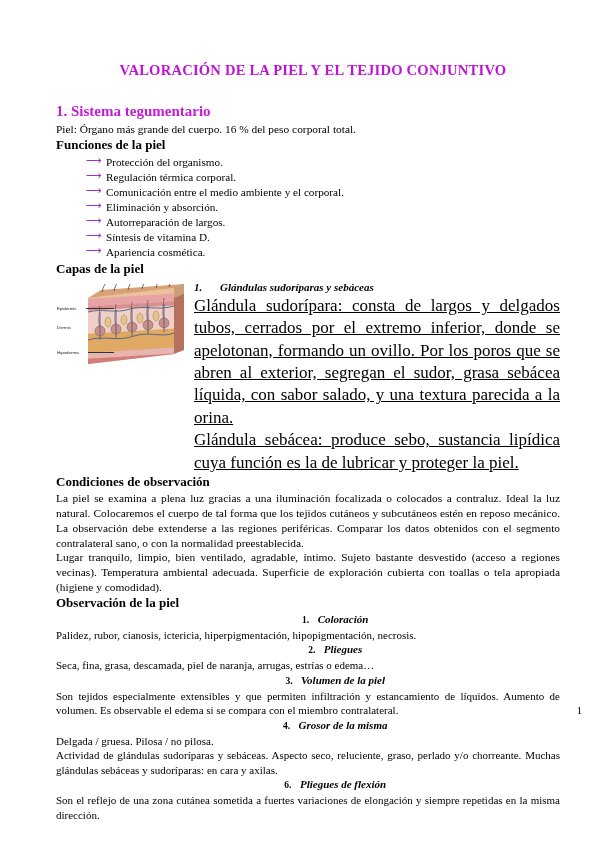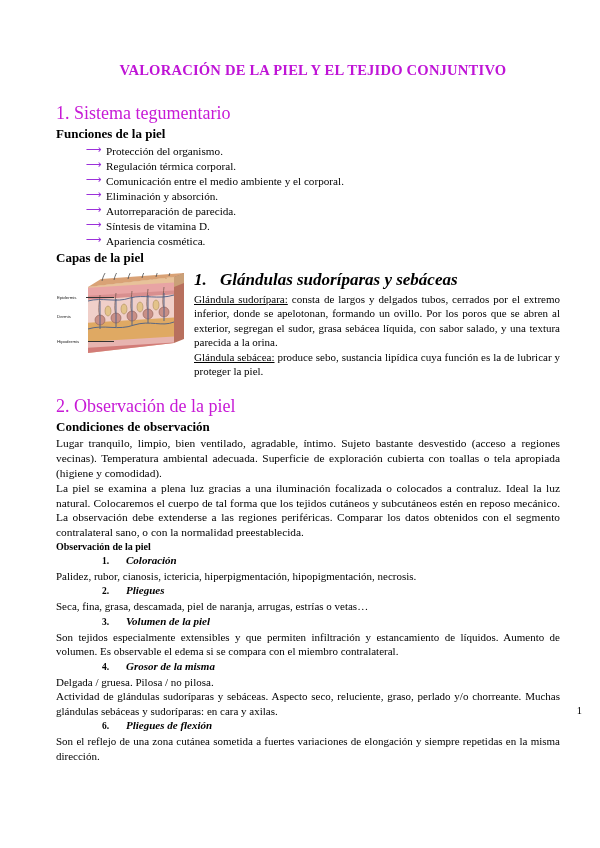--- a/index.html
+++ b/index.html
@@ -30,22 +30,22 @@
     font-weight: bold;
     font-size: 14.6px;
     letter-spacing: 0.2px;
     margin: 0 0 22px 0;
     line-height: 1.2;
     padding-left: 10px;
   }
 
   .sec-head {
     color: #c71ad6;
-    font-weight: normal;
-    font-size: 18px;
+    font-weight: bold;
+    font-size: 15px;
     margin: 0 0 2px 0;
     line-height: 1.25;
   }
   .sec-head.second { margin-top: 16px; }
 
   .sub-head {
     font-weight: bold;
     font-size: 13px;
     margin: 0;
     line-height: 1.3;
@@ -115,53 +115,55 @@
   .lbl-hipo { left: 1px;  top: 66px; }
   .leader {
     position: absolute;
     height: 1px;
     background: #333;
   }
   .ld1 { left: 30px; top: 24px; width: 28px; }
   .ld3 { left: 32px; top: 68px; width: 26px; }
 
   .gl-text {
-    font-size: 11px;
+    font-size: 17px;
     line-height: 1.32;
     text-align: justify;
     overflow: hidden;
+    text-decoration: underline;
   }
   .num-item {
     font-weight: bold;
     font-style: italic;
-    font-size: 17px;
+    font-size: 11px;
     padding-left: 44px;
     line-height: 1.35;
     margin: 0;
   }
   .num-item .n {
     display: inline-block;
     width: 26px;
     font-variant: small-caps;
   }
   .u { text-decoration: underline; }
 
   .ol-head {
     font-weight: bold;
-    font-size: 10px;
+    font-size: 13px;
     margin: 0;
     line-height: 1.3;
   }
   .item-num {
     font-weight: bold;
     font-style: italic;
     font-size: 11px;
     margin: 0;
     padding-left: 46px;
     line-height: 1.45;
+    text-align: center;
   }
   .item-num .n {
     display: inline-block;
     width: 24px;
     font-style: normal;
     font-size: 9.5px;
   }
   .item-body {
     font-size: 11px;
     line-height: 1.32;
@@ -177,29 +179,30 @@
 </style>
 </head>
 <body>
 
 <div class="page">
 
   <h1 class="doc-title">VALORACIÓN  DE LA PIEL Y EL TEJIDO CONJUNTIVO</h1>
 
   <h2 class="sec-head">1. Sistema tegumentario</h2>
 
+  <p class="para noj">Piel: Órgano más grande del cuerpo. 16 % del peso corporal total.</p>
 
   <p class="sub-head">Funciones de la piel</p>
 
   <ul class="arrows">
     <li><span class="arw">⟶</span><span>Protección del organismo.</span></li>
     <li><span class="arw">⟶</span><span>Regulación térmica corporal.</span></li>
     <li><span class="arw">⟶</span><span>Comunicación entre el medio ambiente y el corporal.</span></li>
     <li><span class="arw">⟶</span><span>Eliminación y absorción.</span></li>
-    <li><span class="arw">⟶</span><span>Autorreparación de parecida.</span></li>
+    <li><span class="arw">⟶</span><span>Autorreparación de largos.</span></li>
     <li><span class="arw">⟶</span><span>Síntesis de vitamina D.</span></li>
     <li><span class="arw">⟶</span><span>Apariencia cosmética.</span></li>
   </ul>
 
   <p class="sub-head">Capas de la piel</p>
 
   <div class="fig-block">
 
     <div class="figure">
       <div class="fig-canvas">
@@ -289,33 +292,32 @@
       <span class="n">1.</span><span>Glándulas sudoríparas y sebáceas</span>
     </p>
 
     <div class="gl-text">
       <span class="u">Glándula sudorípara:</span><span> consta de largos y delgados tubos, cerrados por el extremo inferior, donde se apelotonan, formando un ovillo. Por los poros que se abren al exterior, segregan el sudor, grasa sebácea líquida, con sabor salado, y una textura parecida a la orina.</span>
       <br>
       <span class="u">Glándula sebácea:</span><span> produce sebo, sustancia lipídica cuya función es la de lubricar y proteger la piel.</span>
     </div>
   </div>
 
-  <h2 class="sec-head second">2. Observación de la piel</h2>
 
   <p class="sub-head">Condiciones de observación</p>
+  <p class="para">La piel se examina a plena luz gracias a una iluminación focalizada o colocados a contraluz. Ideal la luz natural. Colocaremos el cuerpo de tal forma que los tejidos cutáneos y subcutáneos estén en reposo mecánico. La observación debe extenderse a las regiones periféricas. Comparar los datos obtenidos con el segmento contralateral sano, o con la normalidad preestablecida.</p>
   <p class="para">Lugar tranquilo, limpio, bien ventilado, agradable, íntimo. Sujeto bastante desvestido (acceso a regiones vecinas). Temperatura ambiental adecuada. Superficie de exploración cubierta con toallas o tela apropiada (higiene y comodidad).</p>
-  <p class="para">La piel se examina a plena luz gracias a una iluminación focalizada o colocados a contraluz. Ideal la luz natural. Colocaremos el cuerpo de tal forma que los tejidos cutáneos y subcutáneos estén en reposo mecánico. La observación debe extenderse a las regiones periféricas. Comparar los datos obtenidos con el segmento contralateral sano, o con la normalidad preestablecida.</p>
 
   <p class="ol-head">Observación de la piel</p>
 
   <p class="item-num"><span class="n">1.</span><span>Coloración</span></p>
   <p class="item-body">Palidez, rubor, cianosis, ictericia, hiperpigmentación, hipopigmentación, necrosis.</p>
 
   <p class="item-num"><span class="n">2.</span><span>Pliegues</span></p>
-  <p class="item-body">Seca, fina, grasa, descamada, piel de naranja, arrugas, estrías o vetas…</p>
+  <p class="item-body">Seca, fina, grasa, descamada, piel de naranja, arrugas, estrías o edema…</p>
 
   <p class="item-num"><span class="n">3.</span><span>Volumen de la piel</span></p>
   <p class="item-body">Son tejidos especialmente extensibles y que permiten infiltración y estancamiento de líquidos. Aumento de volumen.  Es observable el edema si se compara con el miembro contralateral.</p>
 
   <p class="item-num"><span class="n">4.</span><span>Grosor de la misma</span></p>
   <p class="item-body">Delgada / gruesa.  Pilosa / no pilosa.</p>
 
   <p class="item-body">Actividad de glándulas sudoríparas y sebáceas. Aspecto seco, reluciente, graso, perlado y/o chorreante. Muchas glándulas sebáceas y sudoríparas: en cara y axilas.</p>
 
   <p class="item-num"><span class="n">6.</span><span>Pliegues de flexión</span></p>

